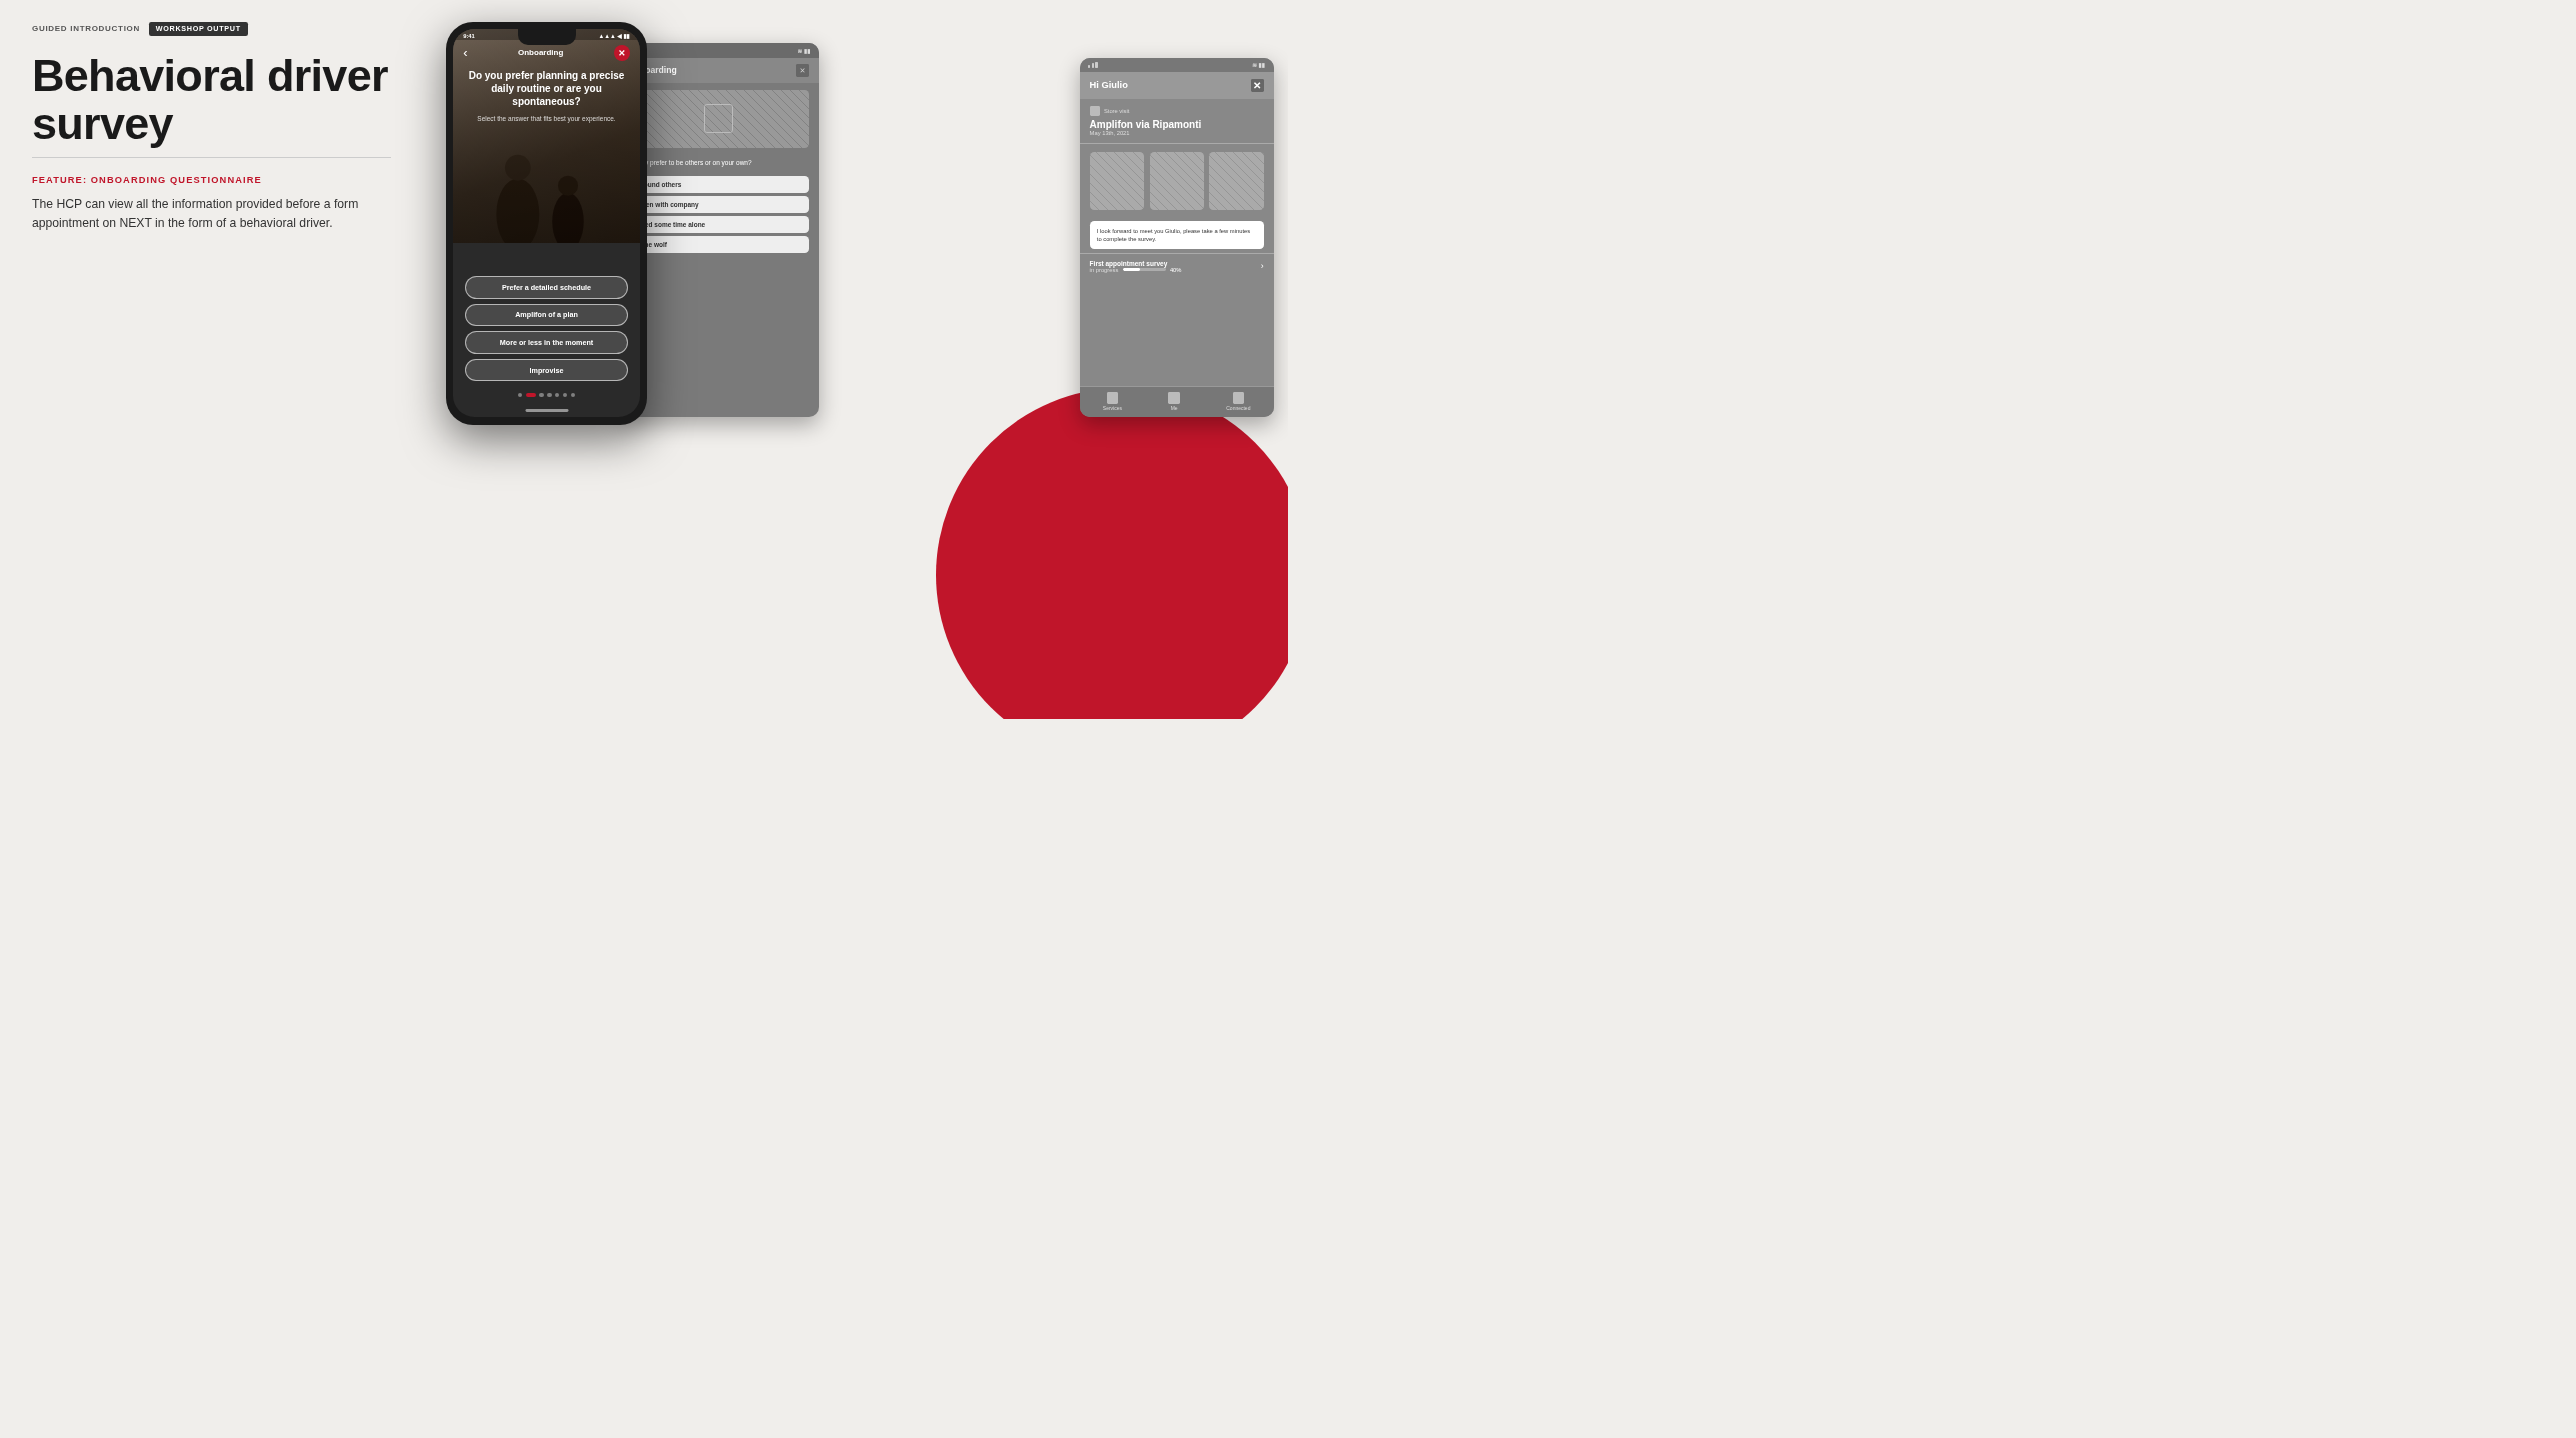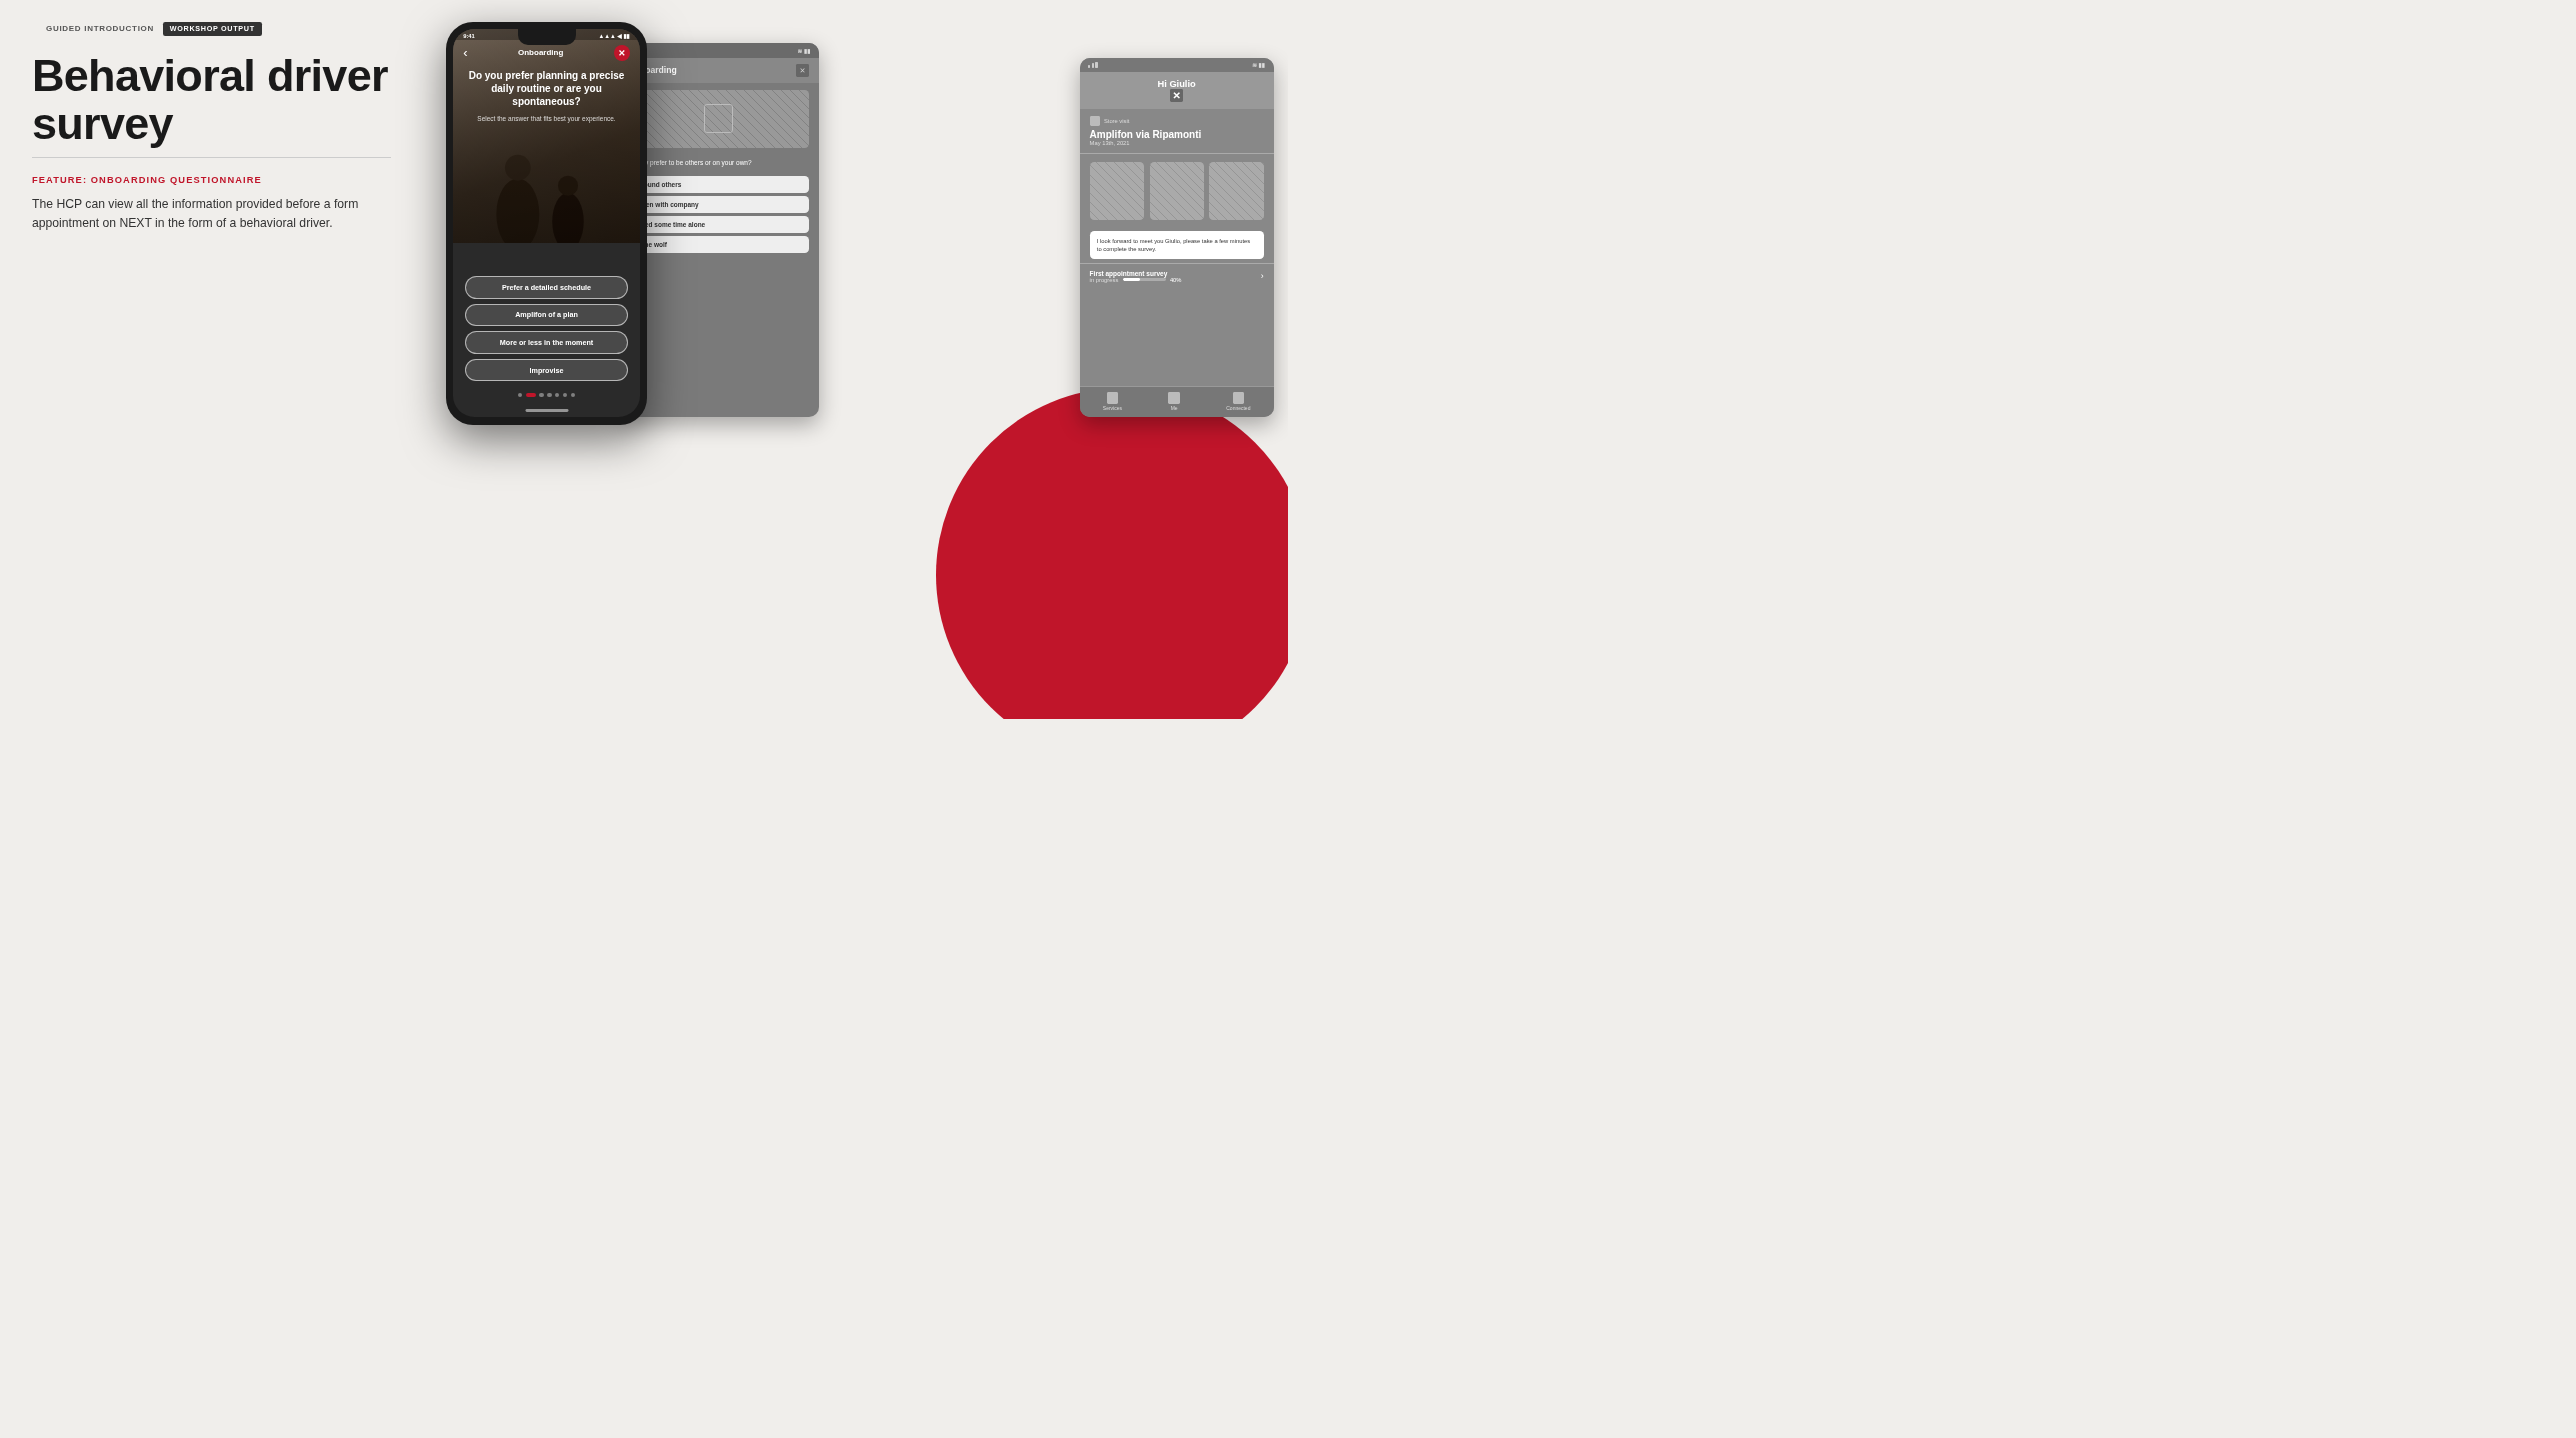--- a/index.html
+++ b/index.html
@@ -26,21 +26,20 @@
       gap: 8.6px;
       margin-bottom: 16px;
     }
 
     .breadcrumb-text {
       font-size: 8px;
       font-weight: 600;
       color: #555;
       letter-spacing: 0.7px;
       text-transform: uppercase;
-      margin-left: 14px;
     }
 
     .breadcrumb-badge {
       background: #333;
       color: #fff;
       font-size: 7.2px;
       font-weight: 700;
       letter-spacing: 0.7px;
       text-transform: uppercase;
       padding: 2.9px 7.2px;
@@ -432,21 +431,20 @@
       justify-content: space-between;
       align-items: center;
     }
 
     .right-header {
       background: #999;
       padding: 7.2px 10px;
       display: flex;
       justify-content: space-between;
       align-items: center;
-      flex-direction: column;
     }
 
     .right-header-title {
       color: #fff;
       font-size: 9.3px;
       font-weight: 700;
     }
 
     .right-header-x {
       color: #fff;

